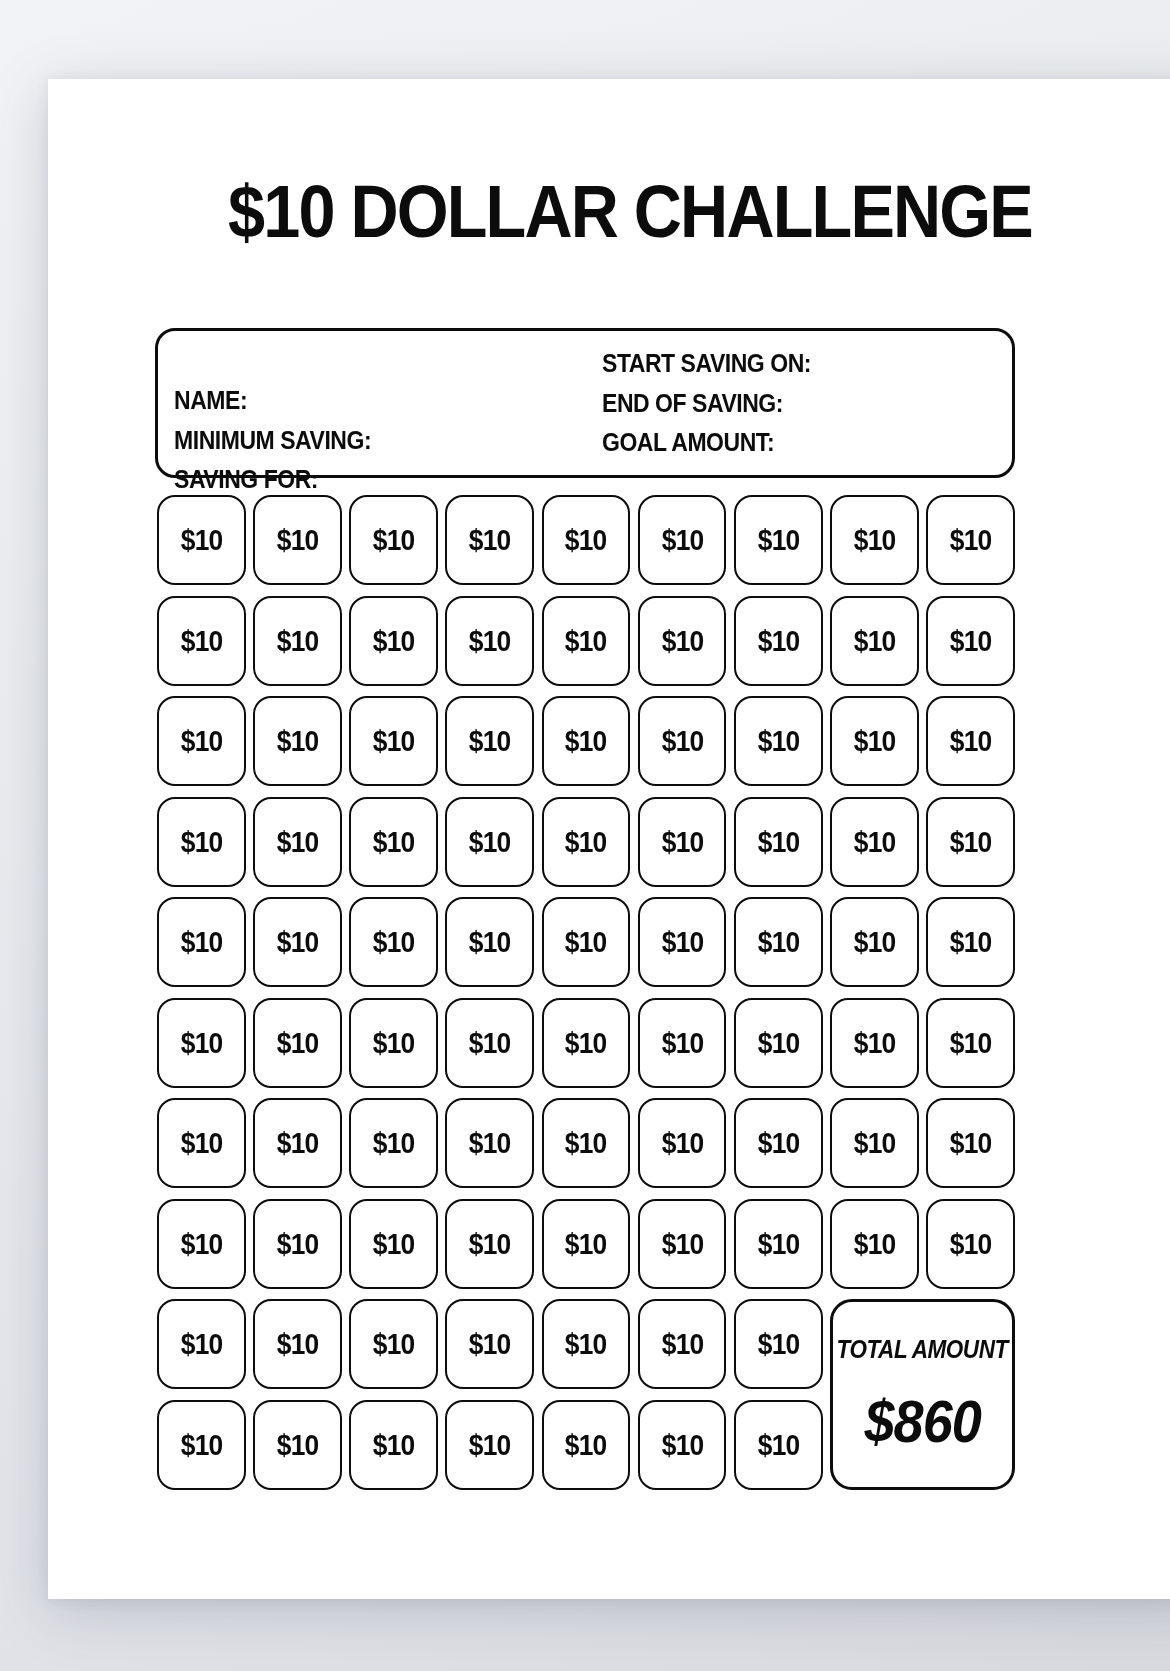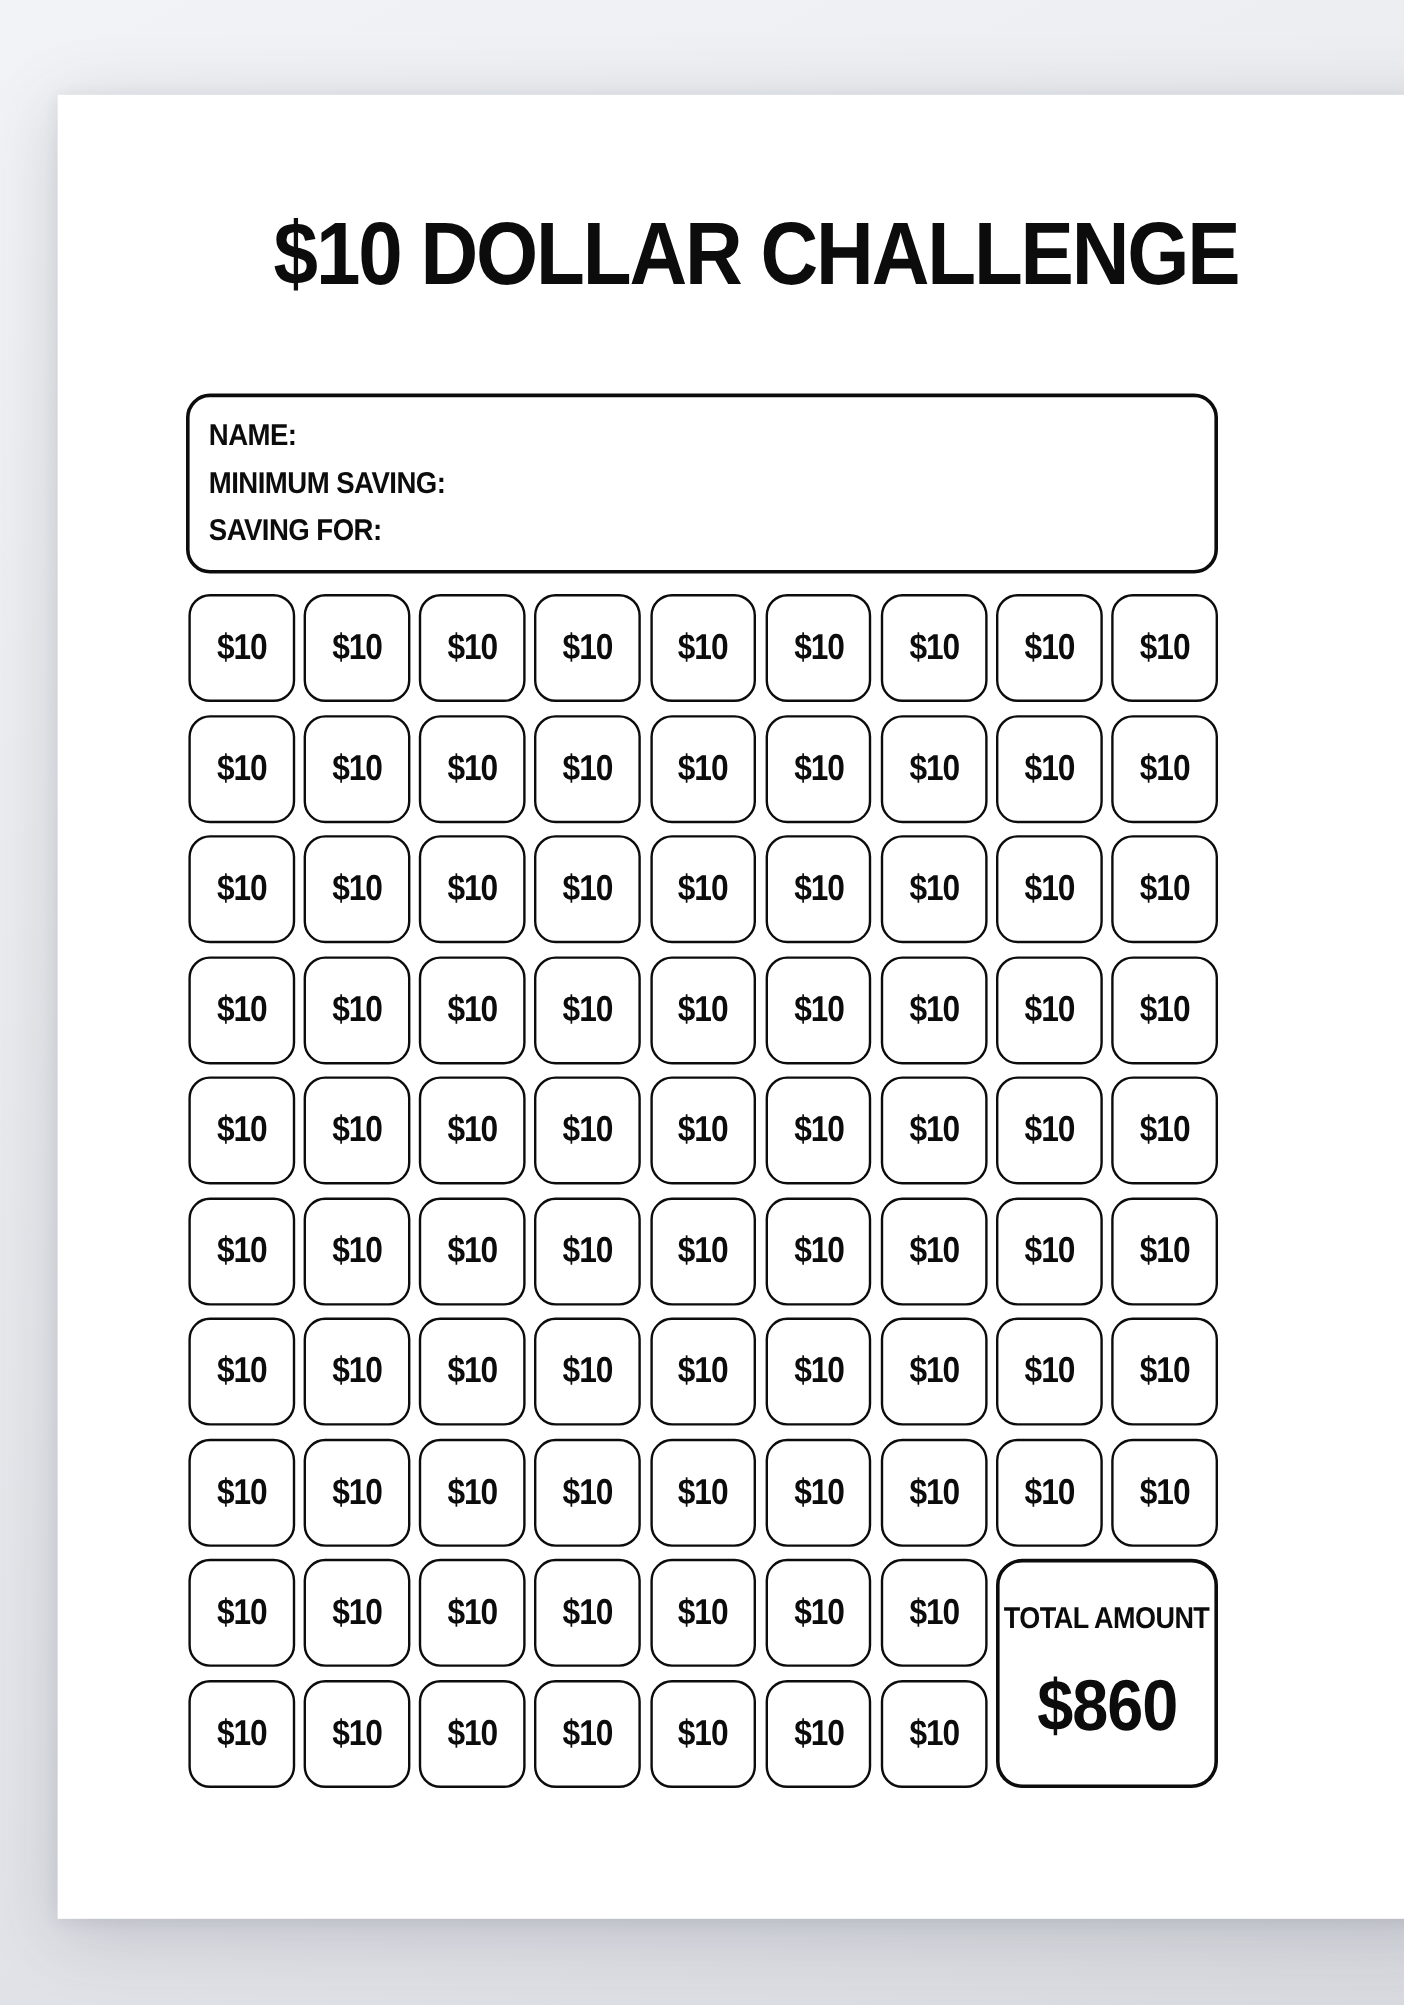--- a/index.html
+++ b/index.html
@@ -28,21 +28,21 @@
   .info-box{
     position:absolute;left:107px;top:249px;width:860px;height:150px;
     box-sizing:border-box;border:3px solid var(--ink);border-radius:20px;
     background:var(--paper);
   }
   .info-col{
     position:absolute;top:0;height:100%;box-sizing:border-box;
     display:flex;flex-direction:column;justify-content:space-evenly;
     padding:6px 0;
   }
-  .info-col.left{left:16px;}
+  .info-col.left{left:16px;margin-top:37px;}
   .info-col.right{left:444px;}
   .info-label{
     font-size:25px;font-weight:700;letter-spacing:-.5px;line-height:1;
     transform:scaleX(.92);transform-origin:left center;white-space:nowrap;
   }
   .grid{
     position:absolute;left:109px;top:416px;width:858px;
     display:grid;grid-template-columns:repeat(9,1fr);
     column-gap:7.5px;row-gap:10.5px;grid-auto-rows:90px;text-align:center;
   }
@@ -54,20 +54,21 @@
   .cell-amount{
     font-size:30px;font-weight:700;letter-spacing:-1px;line-height:1;
     transform:scaleX(.88);white-space:nowrap;
   }
   .total-box{
     grid-column:8 / span 2;grid-row:9 / span 2;
     box-sizing:border-box;border:3px solid var(--ink);border-radius:22px;
     background:var(--paper);
     display:flex;flex-direction:column;align-items:center;justify-content:center;
     gap:30px;
+    font-style:italic;
   }
   .total-label{
     font-size:25px;font-weight:700;letter-spacing:-.5px;line-height:1;
     transform:scaleX(.9);white-space:nowrap;
   }
   .total-value{
     font-size:60px;font-weight:700;letter-spacing:-1px;line-height:1;
     transform:scaleX(.9);white-space:nowrap;
   }
 </style>
@@ -77,20 +78,25 @@
 <div class="page">
 
   <h1 class="title">$10 DOLLAR CHALLENGE</h1>
 
   <div class="info-box">
     <div class="info-col left">
       <div class="info-label">NAME:</div>
       <div class="info-label">MINIMUM SAVING:</div>
       <div class="info-label">SAVING FOR:</div>
     </div>
+    <div class="info-col right">
+      <div class="info-label">START SAVING ON:</div>
+      <div class="info-label">END OF SAVING:</div>
+      <div class="info-label">GOAL AMOUNT:</div>
+    </div>
   </div>
 
   <div class="grid" id="savings-grid">
     <div class="cell">
         <span class="cell-amount">$10</span>
       </div>
       <div class="cell">
         <span class="cell-amount">$10</span>
       </div>
       <div class="cell">

